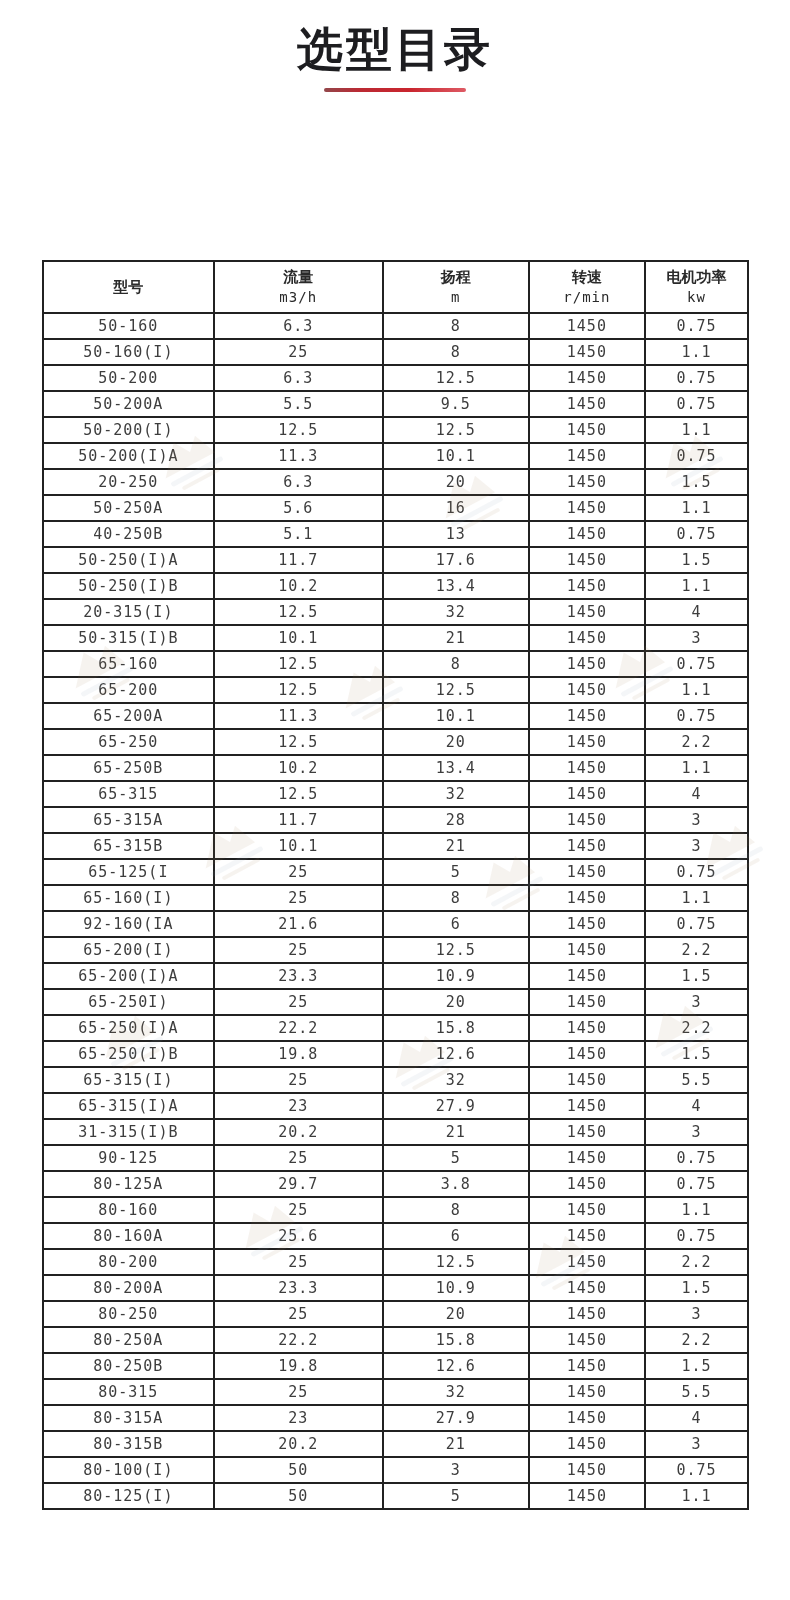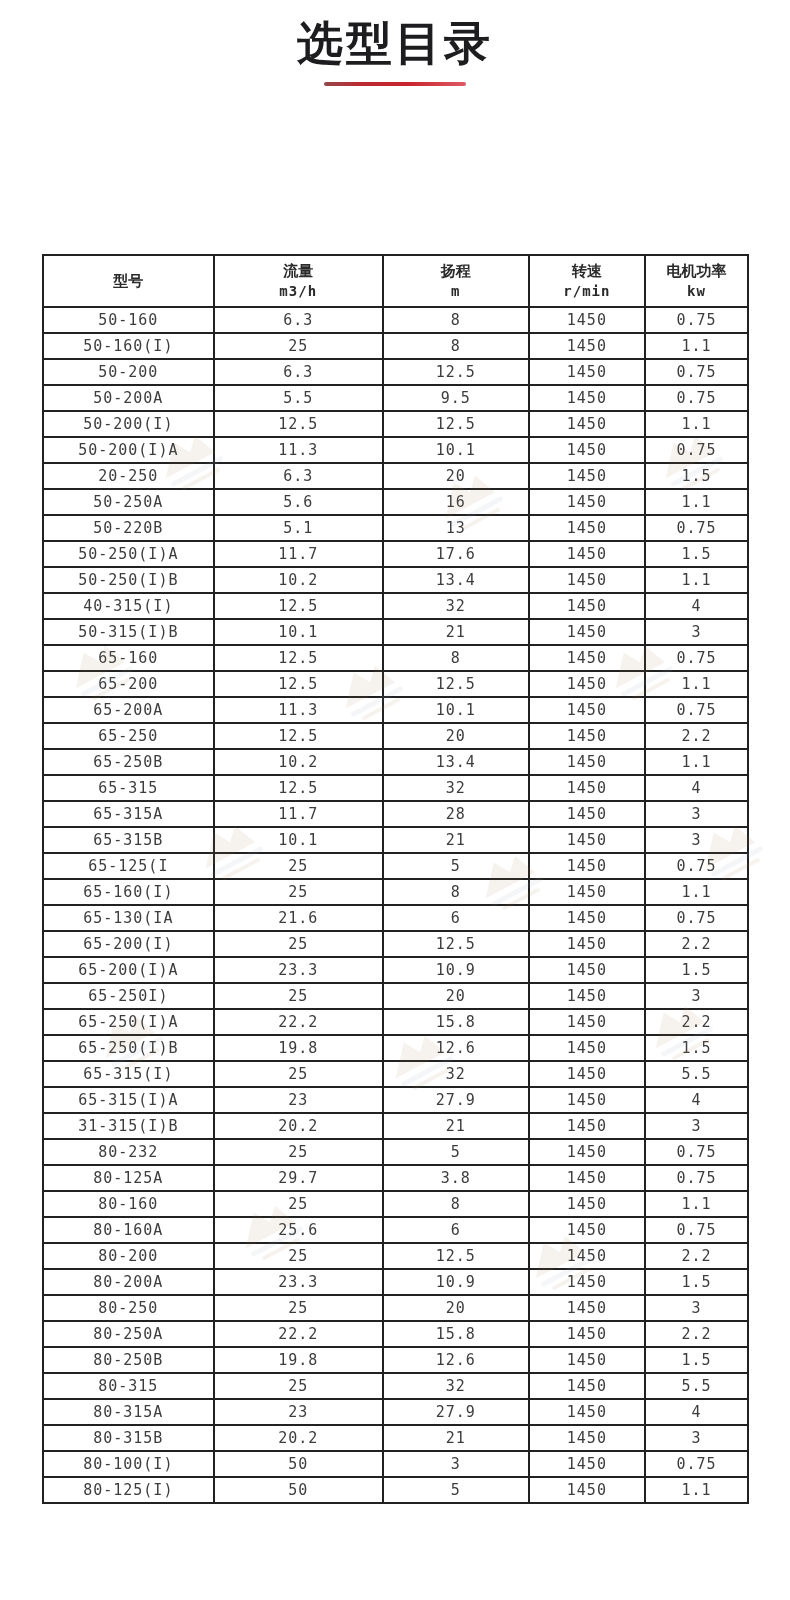--- a/index.html
+++ b/index.html
@@ -12,21 +12,21 @@
     font-family: "Liberation Sans", sans-serif;
   }
   .page {
     position: relative;
     width: 790px;
     height: 1600px;
     background: #ffffff;
     overflow: hidden;
   }
   .title {
-    margin-top: 18px;
+    margin-top: 24px;
     text-align: center;
     font-size: 46px;
     font-weight: 900;
     letter-spacing: 3px;
     color: #1d1d20;
     line-height: 1.1;
   }
   .title-underline {
     width: 142px;
     height: 4px;
@@ -58,21 +58,21 @@
     font-size: 15px;
     font-weight: bold;
     color: #2a2a2a;
     line-height: 1.45;
     font-family: "Liberation Sans", sans-serif;
   }
   table.catalog th .unit {
     display: block;
     font-family: "DejaVu Sans Mono", monospace;
     font-size: 14px;
-    font-weight: bold;
+    font-weight: normal;
     letter-spacing: 1px;
   }
   table.catalog td {
     height: 24px;
     font-size: 15px;
     color: #3d3d3d;
     font-family: "DejaVu Sans Mono", monospace;
     letter-spacing: 1px;
   }
   col.c-model  { width: 24.2%; }
@@ -261,42 +261,42 @@
             <td>1.5</td>
           </tr>
           <tr>
             <td>50-250A</td>
             <td>5.6</td>
             <td>16</td>
             <td>1450</td>
             <td>1.1</td>
           </tr>
           <tr>
-            <td>50-220B</td>
+            <td>40-250B</td>
             <td>5.1</td>
             <td>13</td>
             <td>1450</td>
             <td>0.75</td>
           </tr>
           <tr>
             <td>50-250(I)A</td>
             <td>11.7</td>
             <td>17.6</td>
             <td>1450</td>
             <td>1.5</td>
           </tr>
           <tr>
             <td>50-250(I)B</td>
             <td>10.2</td>
             <td>13.4</td>
             <td>1450</td>
             <td>1.1</td>
           </tr>
           <tr>
-            <td>40-315(I)</td>
+            <td>20-315(I)</td>
             <td>12.5</td>
             <td>32</td>
             <td>1450</td>
             <td>4</td>
           </tr>
           <tr>
             <td>50-315(I)B</td>
             <td>10.1</td>
             <td>21</td>
             <td>1450</td>
@@ -366,21 +366,21 @@
             <td>0.75</td>
           </tr>
           <tr>
             <td>65-160(I)</td>
             <td>25</td>
             <td>8</td>
             <td>1450</td>
             <td>1.1</td>
           </tr>
           <tr>
-            <td>65-130(IA</td>
+            <td>92-160(IA</td>
             <td>21.6</td>
             <td>6</td>
             <td>1450</td>
             <td>0.75</td>
           </tr>
           <tr>
             <td>65-200(I)</td>
             <td>25</td>
             <td>12.5</td>
             <td>1450</td>
@@ -429,21 +429,21 @@
             <td>4</td>
           </tr>
           <tr>
             <td>31-315(I)B</td>
             <td>20.2</td>
             <td>21</td>
             <td>1450</td>
             <td>3</td>
           </tr>
           <tr>
-            <td>80-232</td>
+            <td>90-125</td>
             <td>25</td>
             <td>5</td>
             <td>1450</td>
             <td>0.75</td>
           </tr>
           <tr>
             <td>80-125A</td>
             <td>29.7</td>
             <td>3.8</td>
             <td>1450</td>

